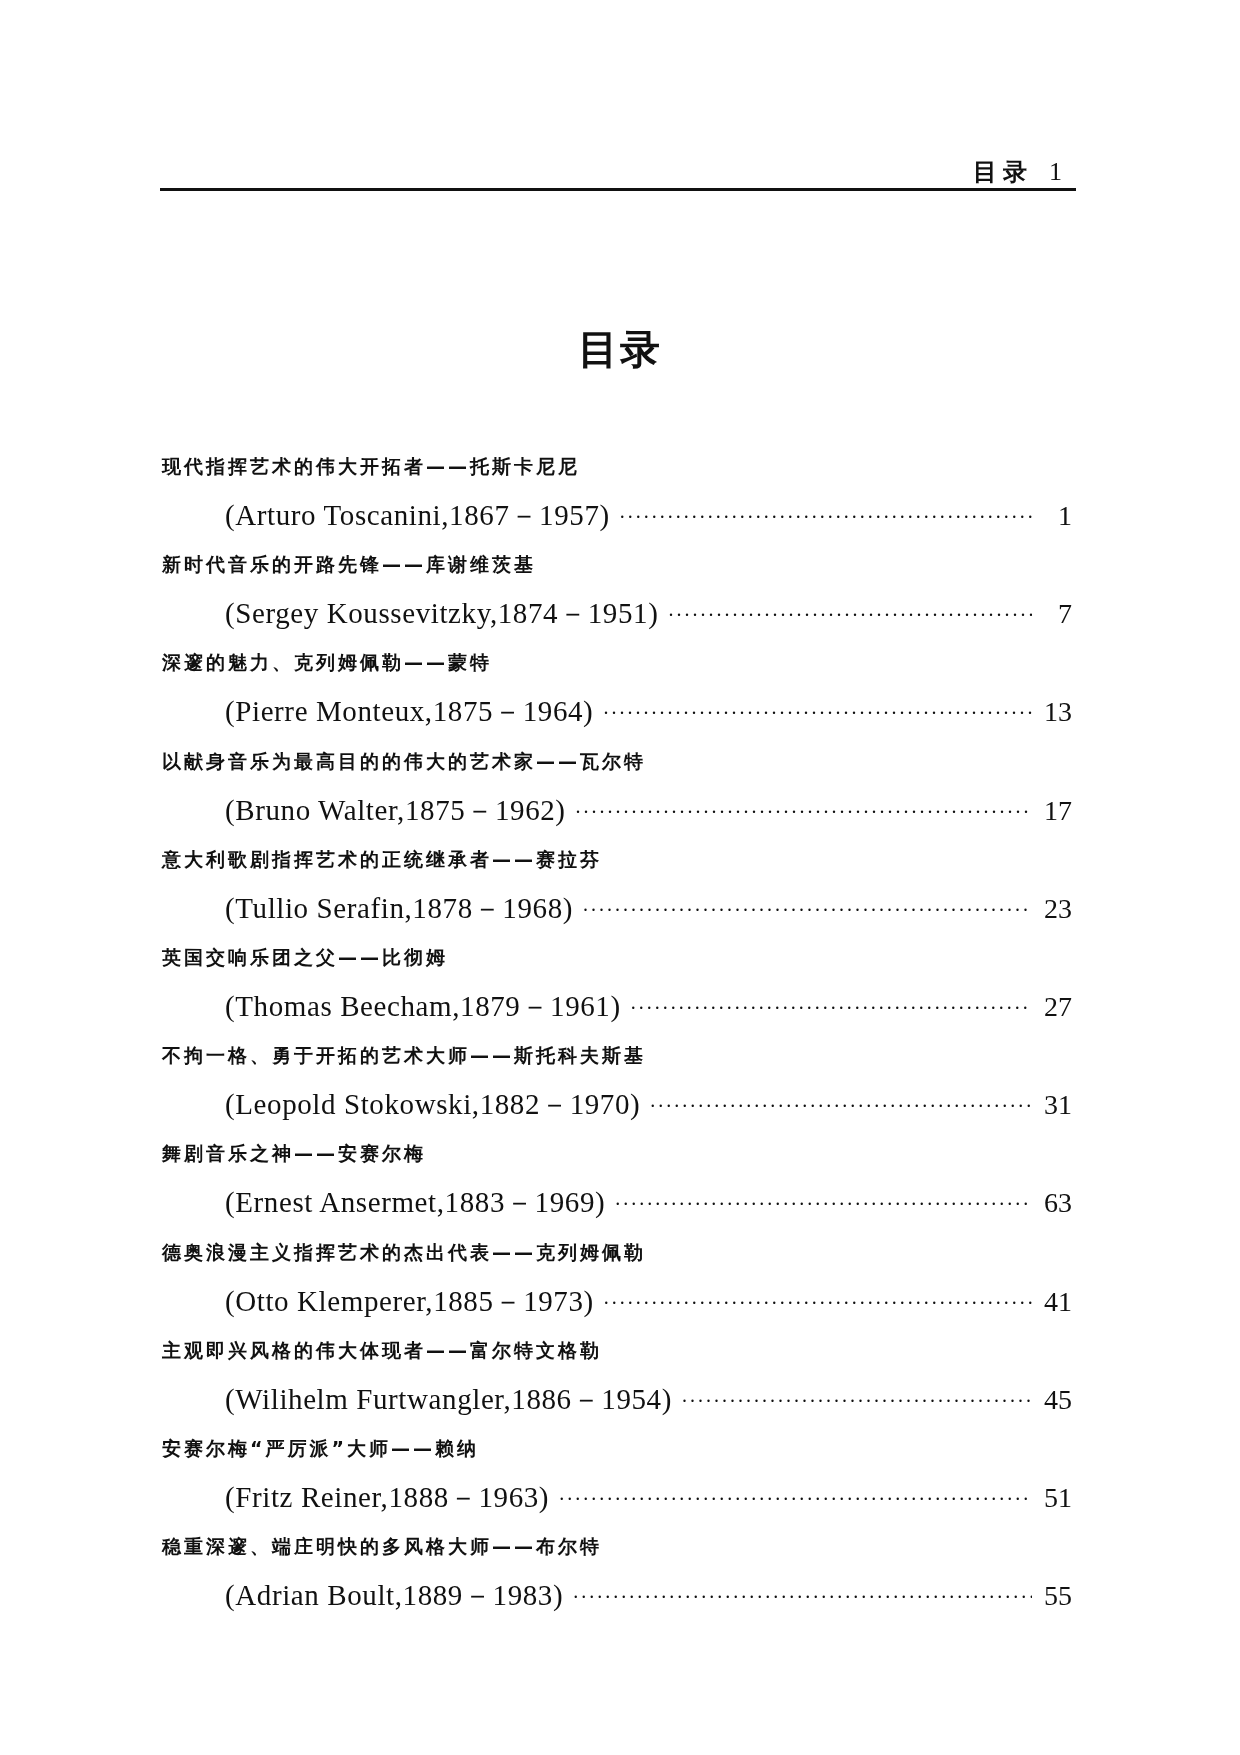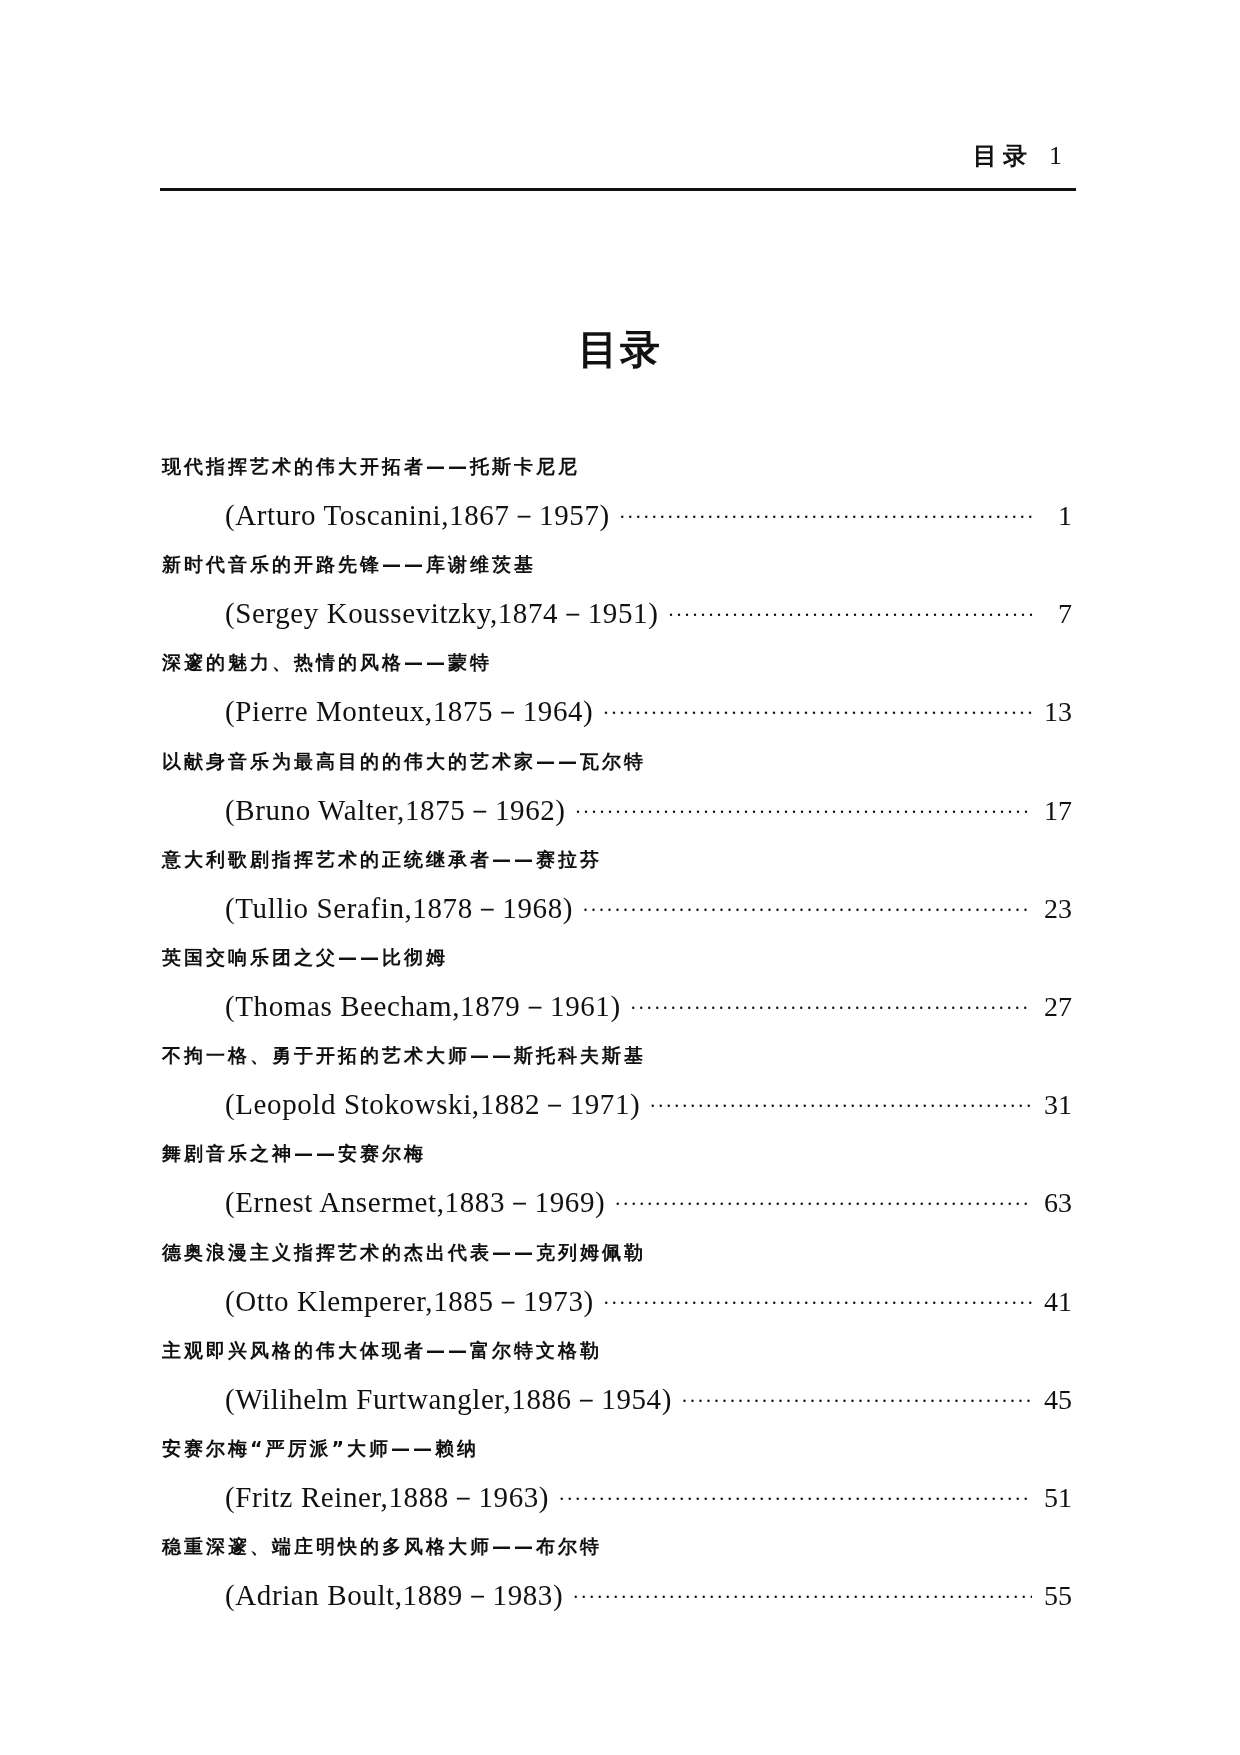--- a/index.html
+++ b/index.html
@@ -19,21 +19,21 @@
       position: absolute;
       left: 160px;
       top: 140px;
       width: 916px;
       height: 48px;
       border-bottom: 3px solid #111111;
     }
     .running-head .rh-text {
       position: absolute;
       right: 8px;
-      top: 0;
+      top: 16px;
       font-size: 24px;
       font-weight: bold;
       letter-spacing: 6px;
       font-family: "DejaVu Sans", "Liberation Sans", sans-serif;
     }
     .running-head .rh-num {
       font-family: "Liberation Serif", "DejaVu Serif", serif;
       font-weight: normal;
       font-size: 26px;
       margin-left: 16px;
@@ -127,21 +127,21 @@
   <div class="toc-entry">
     <div class="toc-title">新时代音乐的开路先锋——库谢维茨基</div>
     <div class="toc-sub">
       <span class="sub-text">(Sergey Koussevitzky,1874－1951)</span>
       <span class="leader"></span>
       <span class="page-num">7</span>
     </div>
   </div>
 
   <div class="toc-entry">
-    <div class="toc-title">深邃的魅力、热情的风格——蒙特</div>
+    <div class="toc-title">深邃的魅力、克列姆佩勒——蒙特</div>
     <div class="toc-sub">
       <span class="sub-text">(Pierre Monteux,1875－1964)</span>
       <span class="leader"></span>
       <span class="page-num">13</span>
     </div>
   </div>
 
   <div class="toc-entry">
     <div class="toc-title">以献身音乐为最高目的的伟大的艺术家——瓦尔特</div>
     <div class="toc-sub">
@@ -165,21 +165,21 @@
     <div class="toc-sub">
       <span class="sub-text">(Thomas Beecham,1879－1961)</span>
       <span class="leader"></span>
       <span class="page-num">27</span>
     </div>
   </div>
 
   <div class="toc-entry">
     <div class="toc-title">不拘一格、勇于开拓的艺术大师——斯托科夫斯基</div>
     <div class="toc-sub">
-      <span class="sub-text">(Leopold Stokowski,1882－1971)</span>
+      <span class="sub-text">(Leopold Stokowski,1882－1970)</span>
       <span class="leader"></span>
       <span class="page-num">31</span>
     </div>
   </div>
 
   <div class="toc-entry">
     <div class="toc-title">舞剧音乐之神——安赛尔梅</div>
     <div class="toc-sub">
       <span class="sub-text">(Ernest Ansermet,1883－1969)</span>
       <span class="leader"></span>

